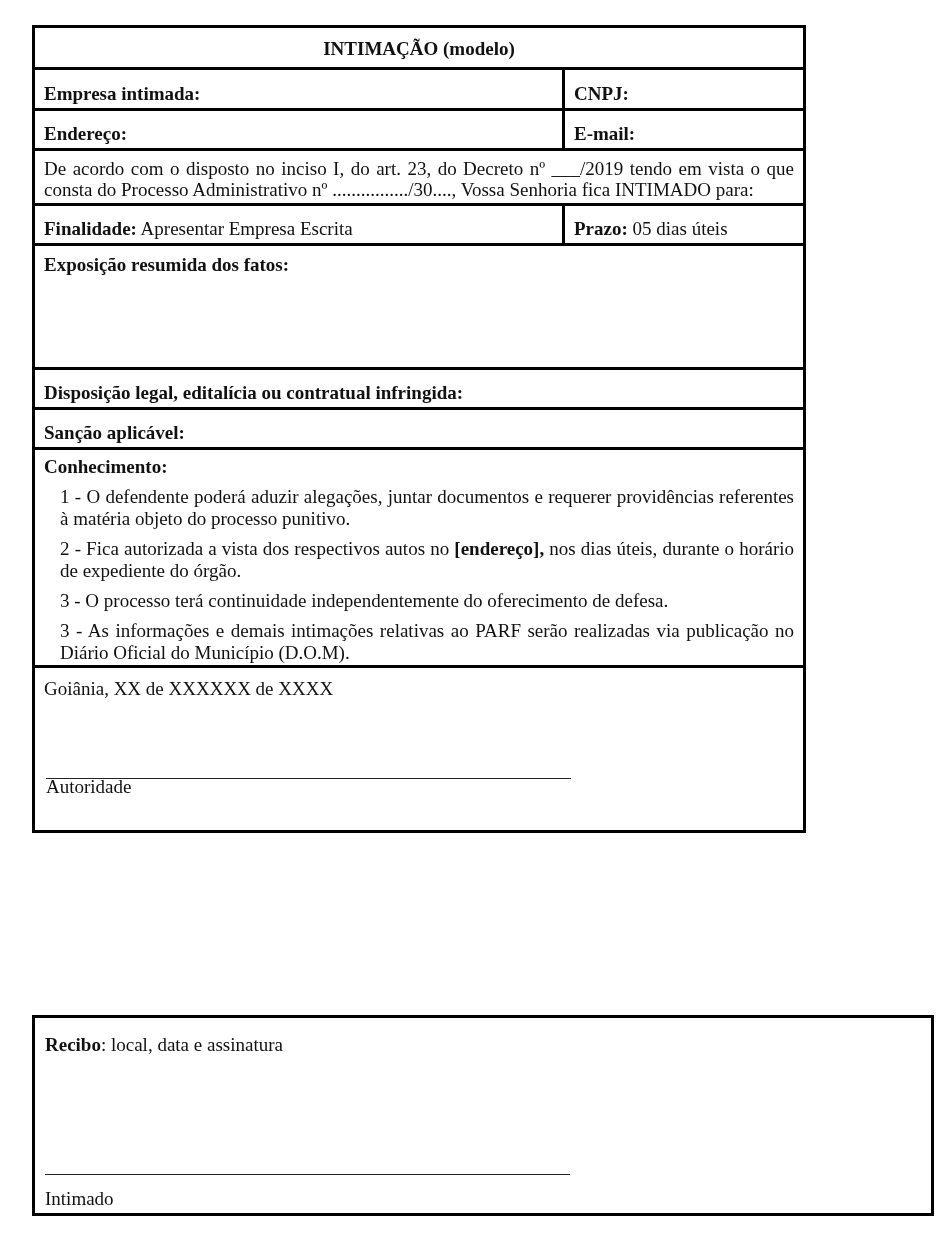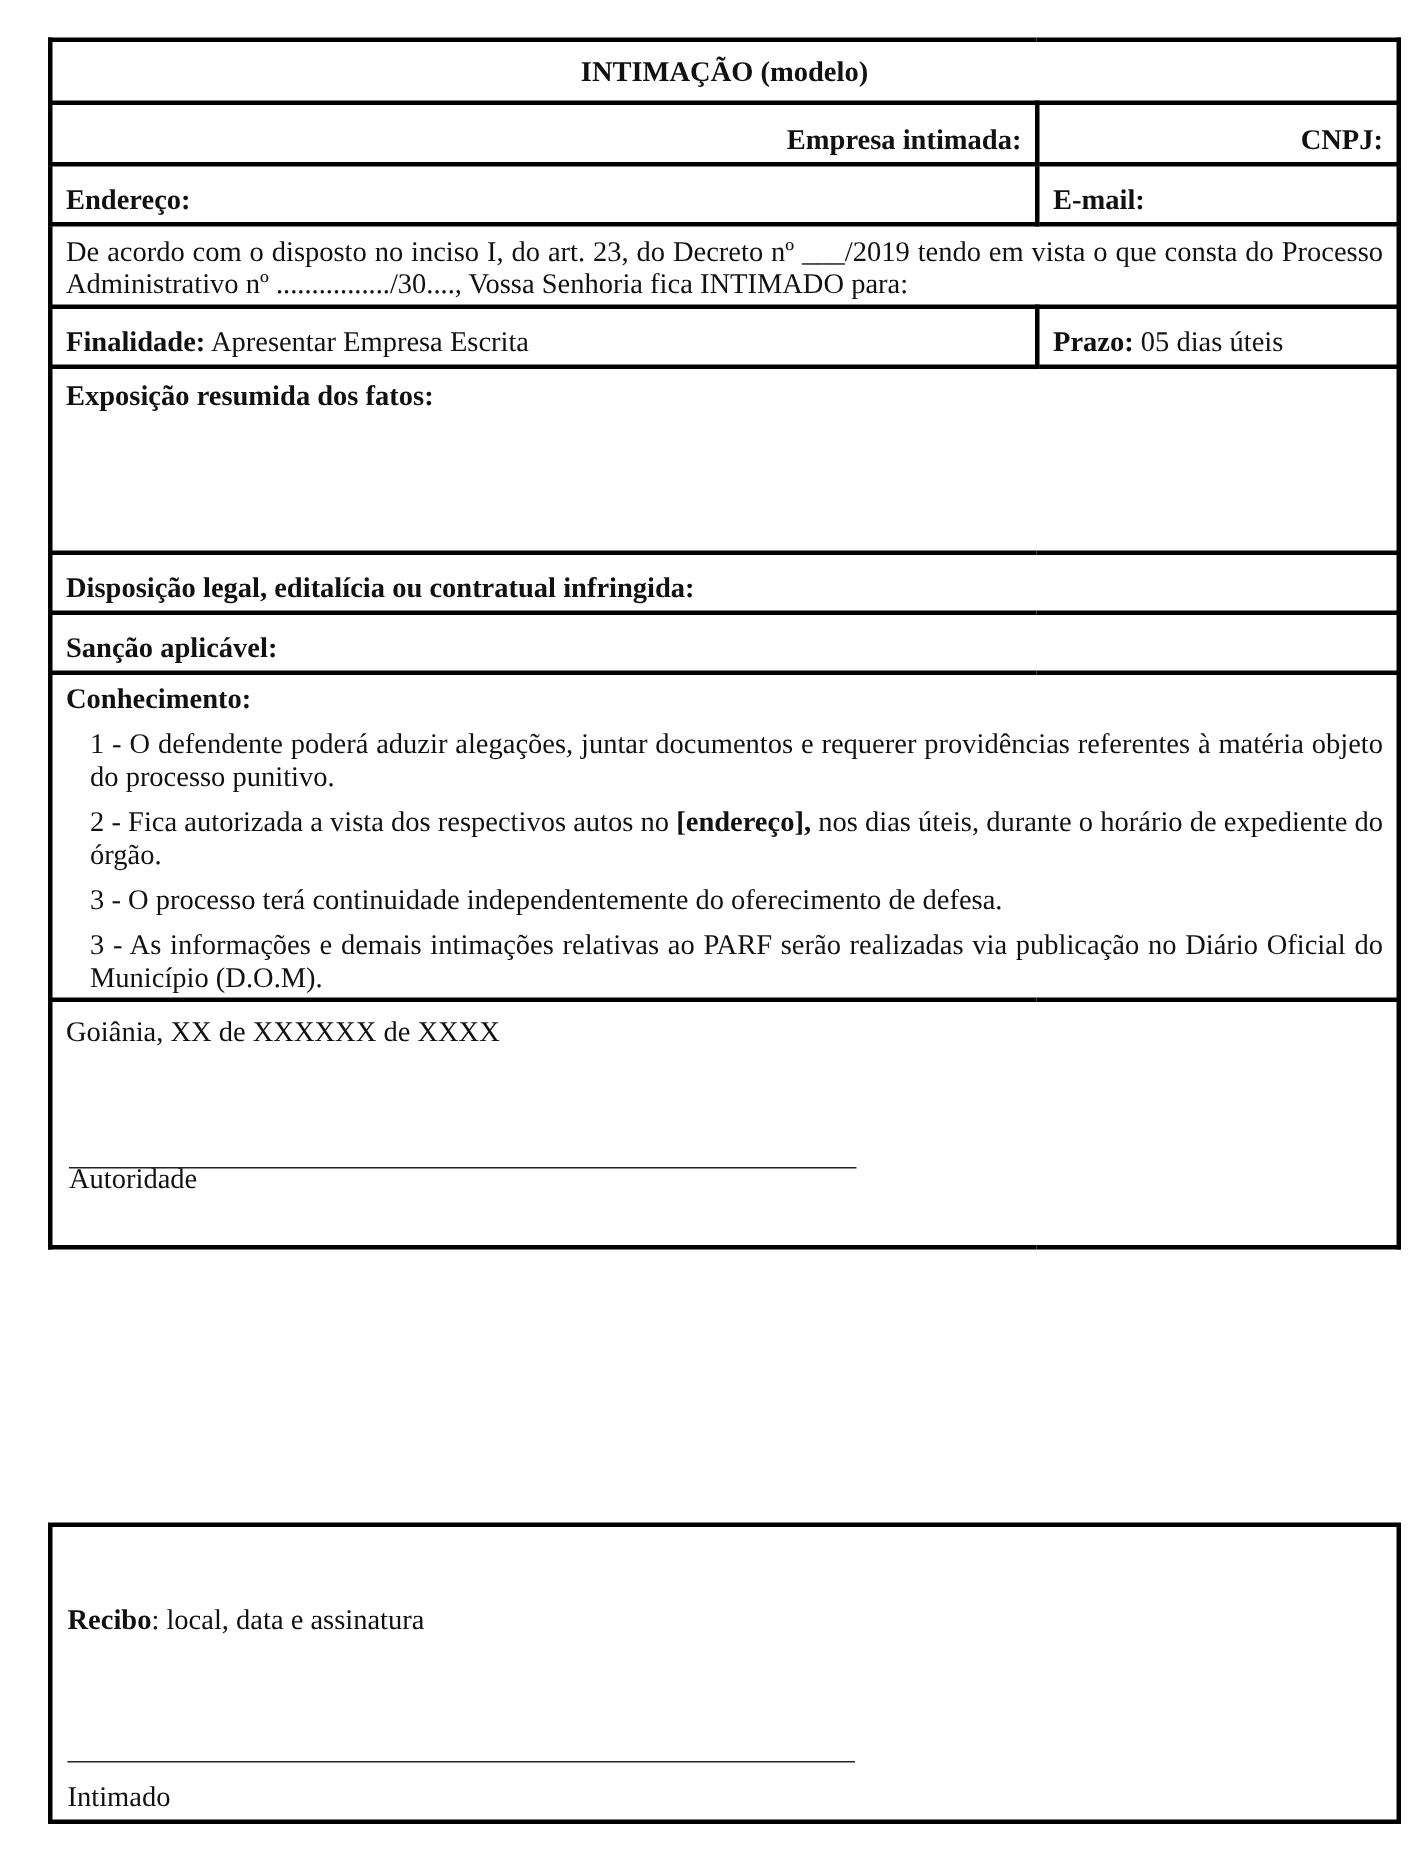--- a/index.html
+++ b/index.html
@@ -4,51 +4,51 @@
 <style>
   html, body { margin: 0; padding: 0; background: #ffffff; }
   body {
     width: 947px; height: 1236px; position: relative; overflow: hidden;
     font-family: "Liberation Serif", "DejaVu Serif", serif;
     color: #111111;
     font-size: 19px;
   }
   .sheet { position: absolute; left: 32px; top: 25px; width: 902px; }
   table.form {
-    width: 902px; border-collapse: collapse; table-layout: fixed;
+    width: 774px; border-collapse: collapse; table-layout: fixed;
     border: 3px solid #000;
   }
   table.form td {
     border: 3px solid #000;
     padding: 0 9px;
     vertical-align: top;
     line-height: 22px;
   }
   .b { font-weight: bold; }
   .title-cell { text-align: center; height: 37px; vertical-align: middle !important; padding-top: 2px !important; }
-  .row-h { height: 35px; vertical-align: bottom !important; padding-bottom: 3px !important; text-align: right; }
+  .row-h { height: 35px; vertical-align: bottom !important; padding-bottom: 3px !important; }
   .row-h2 { height: 34px; vertical-align: bottom !important; padding-bottom: 3px !important; }
   .para { text-align: justify; padding-top: 7px !important; padding-bottom: 3px !important; line-height: 21px !important; }
   .exposicao { height: 113px; padding-top: 8px !important; }
   .know { padding-top: 6px !important; padding-bottom: 1px !important; }
   .know-title { margin-bottom: 8px; }
   .know-item { text-align: justify; margin-bottom: 8px; line-height: 22px; margin-left: 16px; }
   .know-item:last-child { margin-bottom: 0; }
   .sig-cell { height: 152px; padding-top: 10px !important; position: relative; }
   .sig-line {
     position: absolute; left: 11px; width: 525px; top: 110px;
     border-top: 1.5px solid #222;
   }
   .sig-label { position: absolute; left: 11px; top: 108px; text-align: center; }
   .receipt {
     position: absolute; left: 32px; top: 1015px;
     width: 896px; height: 195px;
     border: 3px solid #000;
   }
-  .receipt-head { position: absolute; left: 10px; top: 16px; margin-top: 36px; }
+  .receipt-head { position: absolute; left: 10px; top: 16px; }
   .receipt-line {
     position: absolute; left: 10px; width: 525px; top: 156px;
     border-top: 1.5px solid #222;
   }
   .receipt-label { position: absolute; left: 10px; top: 170px; }
   .col-right { width: 241px; }
 </style>
 </head>
 <body>
 

